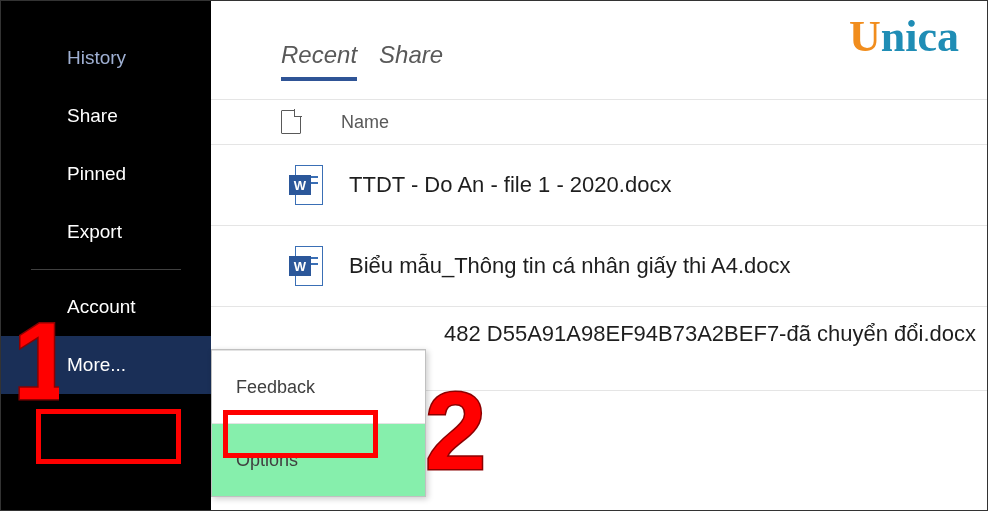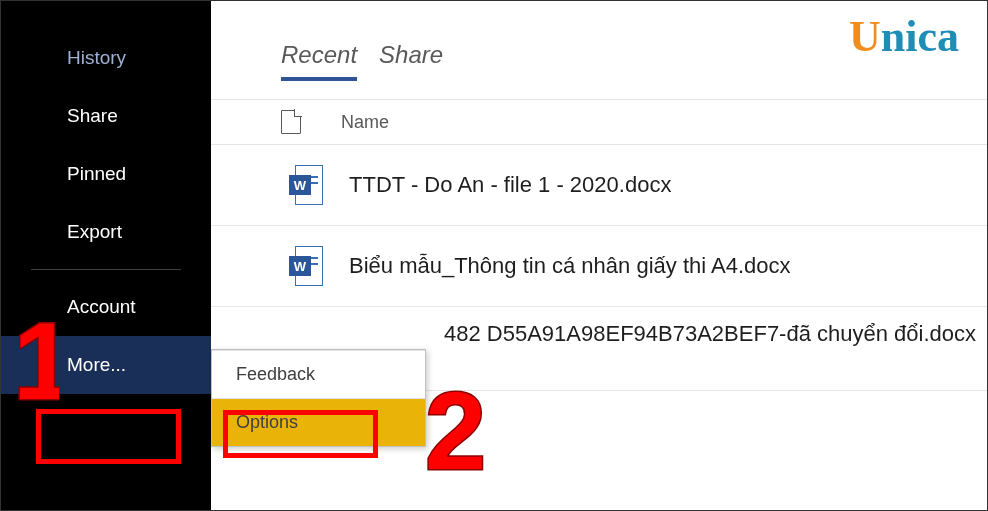--- a/index.html
+++ b/index.html
@@ -156,27 +156,27 @@
     width: 215px;
     background:#fff;
     border:1px solid #c0c0c0;
     box-shadow: 2px 2px 6px rgba(0,0,0,0.2);
     z-index: 5;
   }
   .popup-divider { height:1px; background:#e3e3e3; }
   .popup-item {
     padding: 9px 24px;
     font-size: 18px;
-    height: 47px;
+    height: 72px;
     display:flex;
     align-items:center;
     color:#404040;
     cursor:pointer;
   }
-  .popup-item.hover { background:#eab308; }
+  .popup-item.hover { background:#86efac; }
 
   
   .ann-red-box {
     position:absolute;
     border:5px solid #ff0000;
     pointer-events:none;
     z-index: 10;
   }
   .ann-num {
     position:absolute;

